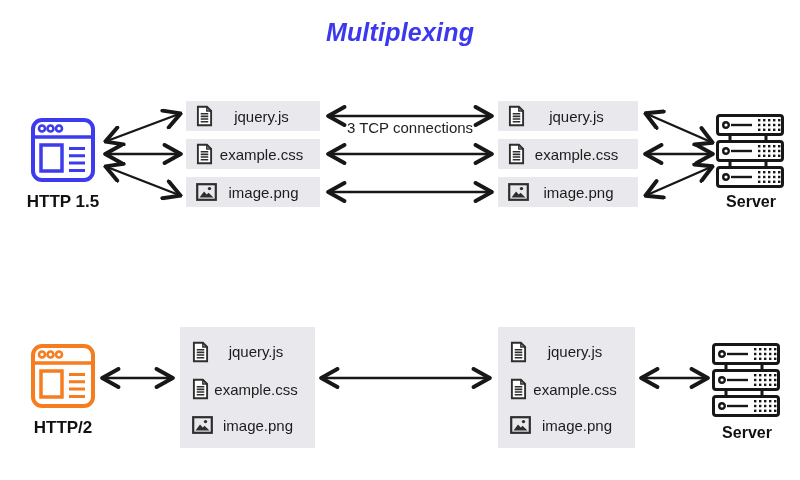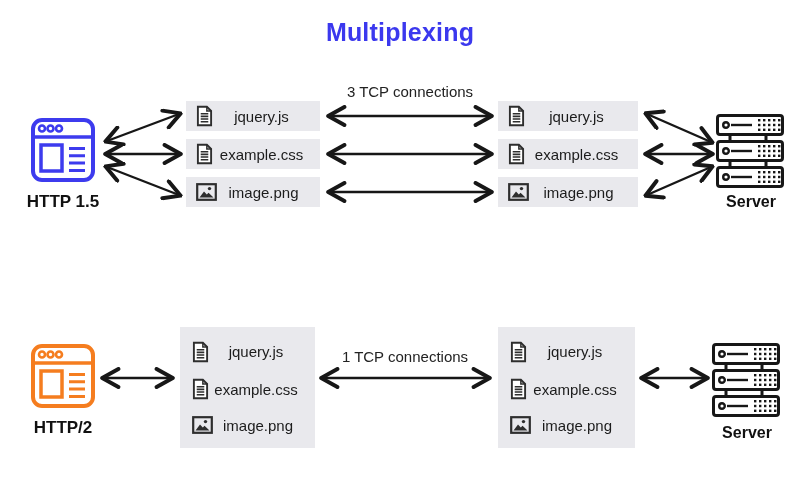--- a/index.html
+++ b/index.html
@@ -4,33 +4,33 @@
 <style>
   html,body{margin:0;padding:0;background:#ffffff;}
   .canvas{
     position:relative;width:800px;height:480px;overflow:hidden;
     background:#ffffff;color:var(--ink);
     font-family:"Liberation Sans","DejaVu Sans",sans-serif;
   }
   .title{
     position:absolute;left:0;top:18px;width:800px;margin:0;
     text-align:center;font-size:25px;font-weight:bold;
-    color:var(--accent-blue);letter-spacing:.2px;
+    color:var(--accent-blue);letter-spacing:.2px;font-style:italic;
   }
   .arrows{position:absolute;left:0;top:0;pointer-events:none;}
   .client-icon{position:absolute;width:66px;height:66px;}
   .client-icon.blue{color:var(--client-http1);}
   .client-icon.orange{color:var(--client-http2);}
   .server-icon{position:absolute;color:var(--ink);}
   .node-label{
     position:absolute;text-align:center;font-weight:bold;
     font-size:17px;color:#111;
   }
   .conn-label{
-    position:absolute;text-align:center;font-size:15px;color:#222;
+    position:absolute;text-align:center;font-size:15px;color:#222;margin-top:36px;
   }
   .filebox{
     position:absolute;height:30px;background:var(--box-bg);
     display:flex;align-items:center;padding:0 10px;box-sizing:border-box;
   }
   .filebox .fname{flex:1;text-align:center;font-size:15px;color:#1c1c1c;}
   .groupbox{
     position:absolute;background:var(--box-bg);
     display:flex;flex-direction:column;justify-content:space-around;
     padding:6px 0;box-sizing:border-box;
@@ -231,21 +231,20 @@
       <path d="M3,20 H63" stroke-width="3.5"></path>
       <circle cx="12" cy="11.5" r="3" stroke-width="2.6"></circle>
       <circle cx="20.5" cy="11.5" r="3" stroke-width="2.6"></circle>
       <circle cx="29" cy="11.5" r="3" stroke-width="2.6"></circle>
       <rect x="11" y="28" width="21" height="26" stroke-width="3.5"></rect>
       <path d="M39,31.5 H55 M39,38.8 H55 M39,46.1 H55 M39,53.4 H55" stroke-width="3"></path>
     </svg>
   </span>
   <div class="node-label" style="left:14px;top:418px;width:98px;">HTTP/2</div>
 
-  <div class="conn-label" style="left:320px;top:348px;width:170px;">1 TCP connections</div>
 
   <div class="groupbox" style="left:180px;top:327px;width:135px;height:121px;">
     <div class="grow">
       <span class="ficon">
         <svg width="17" height="22" viewBox="0 0 18 22" stroke="currentColor" fill="#ffffff">
           <path d="M2,1.2 H11.5 L16,5.7 V20.8 H2 Z" stroke-width="2"></path>
           <path d="M11.5,1.2 V5.7 H16" fill="none" stroke-width="1.6"></path>
           <path d="M5,8.6 H13 M5,11.4 H13 M5,14.2 H13 M5,17 H13" stroke-width="1.6"></path>
         </svg>
       </span>

